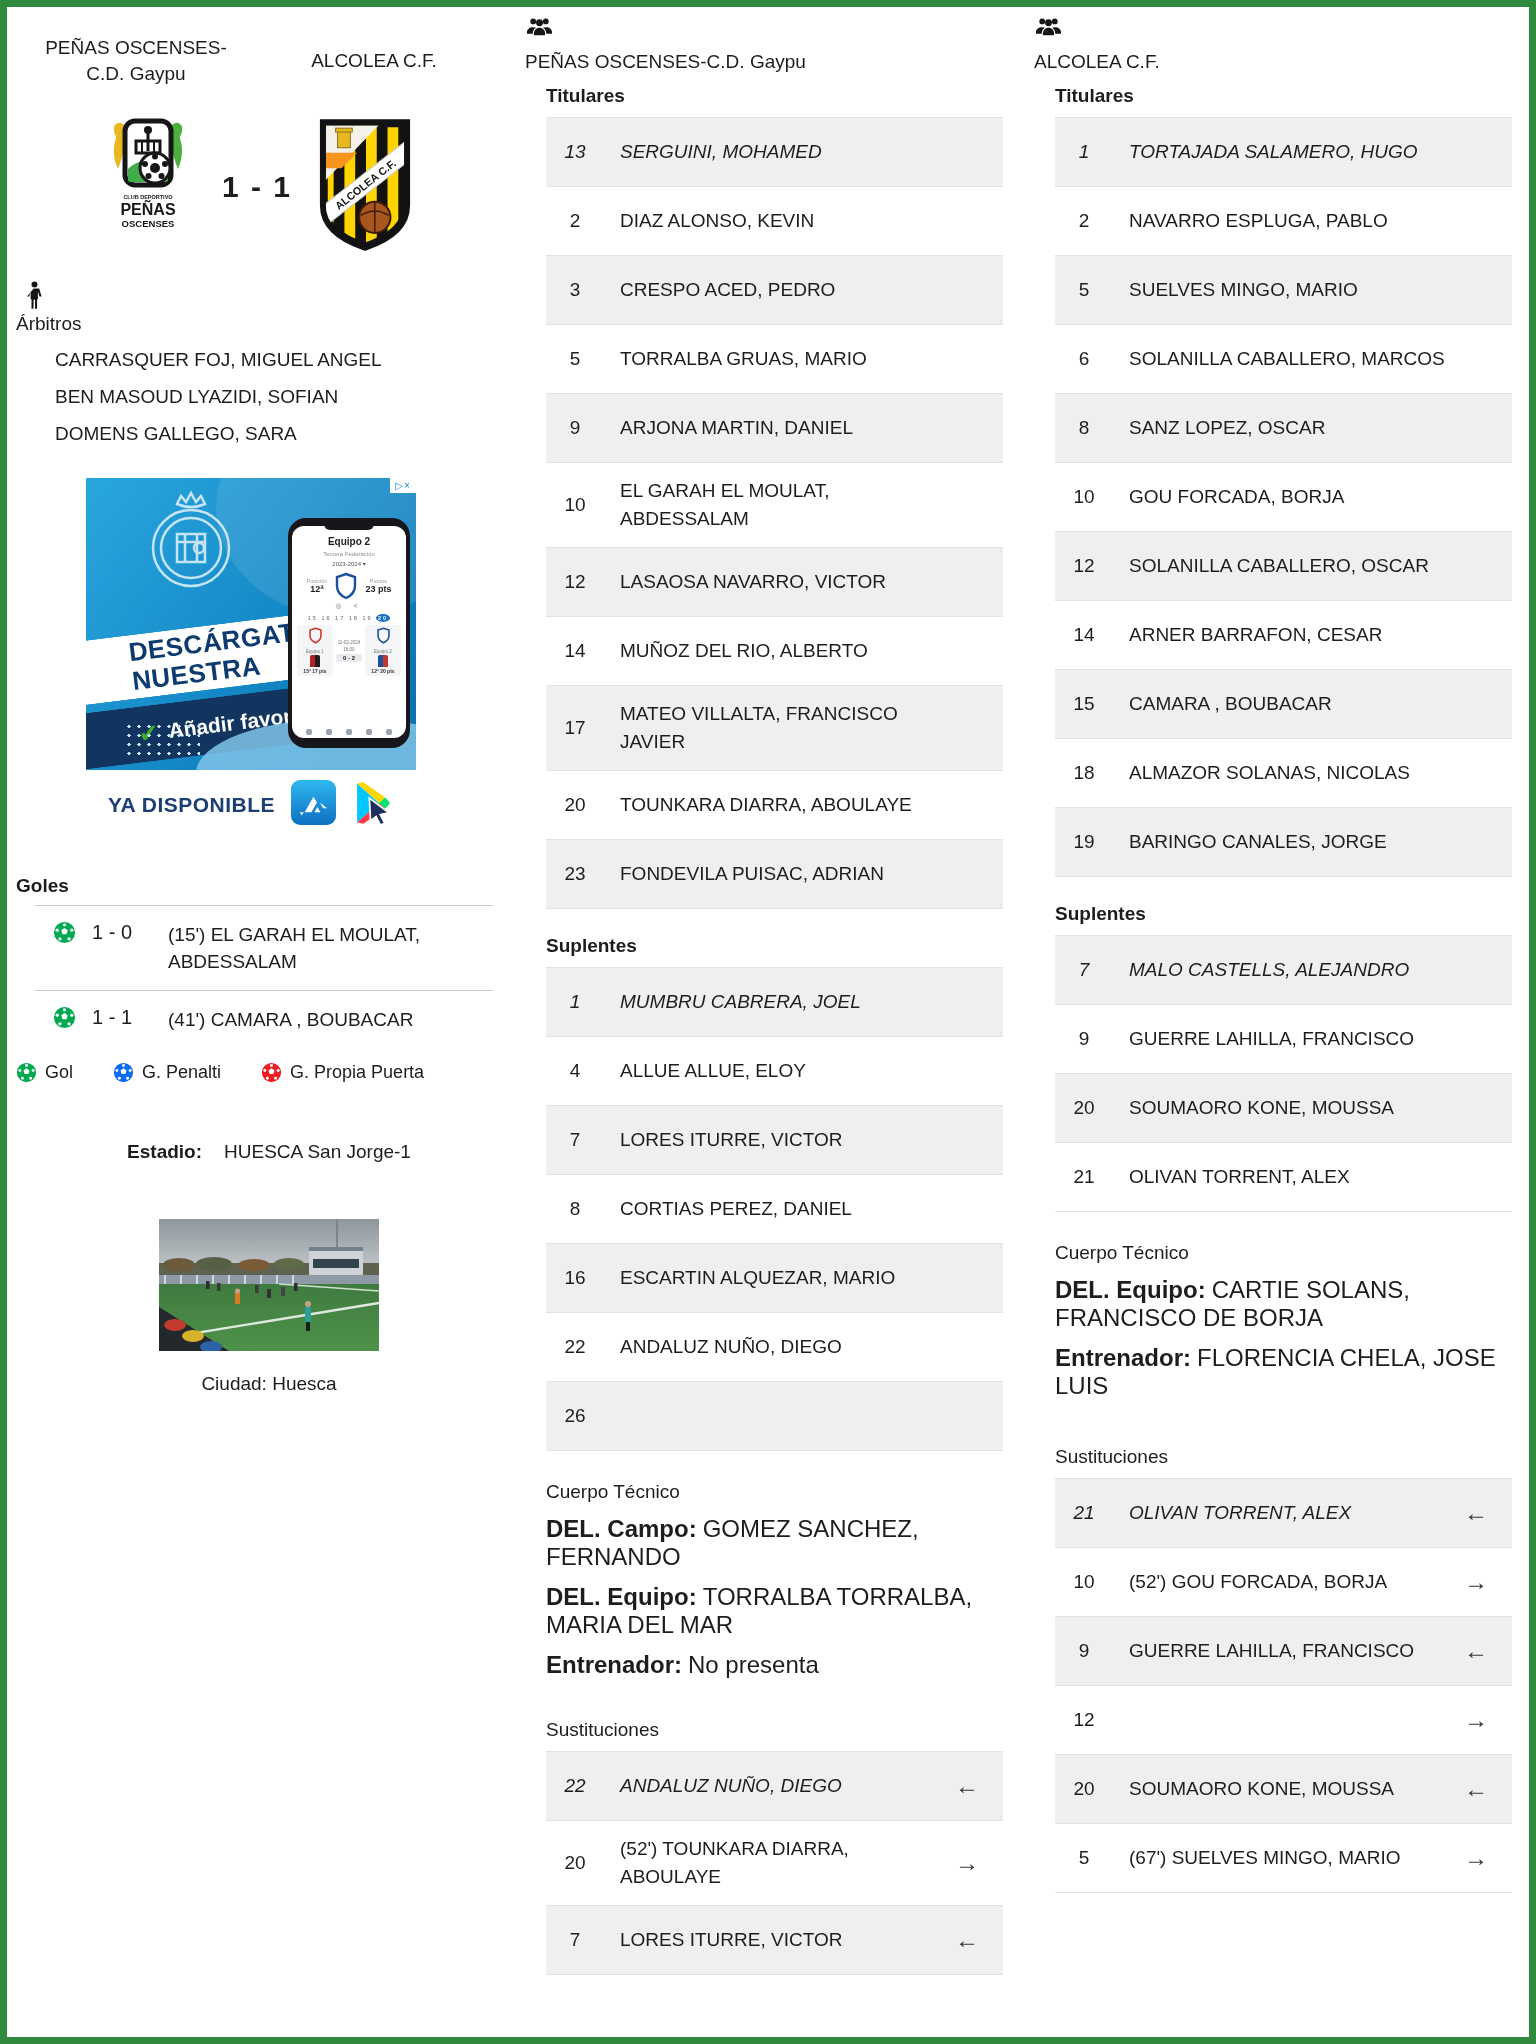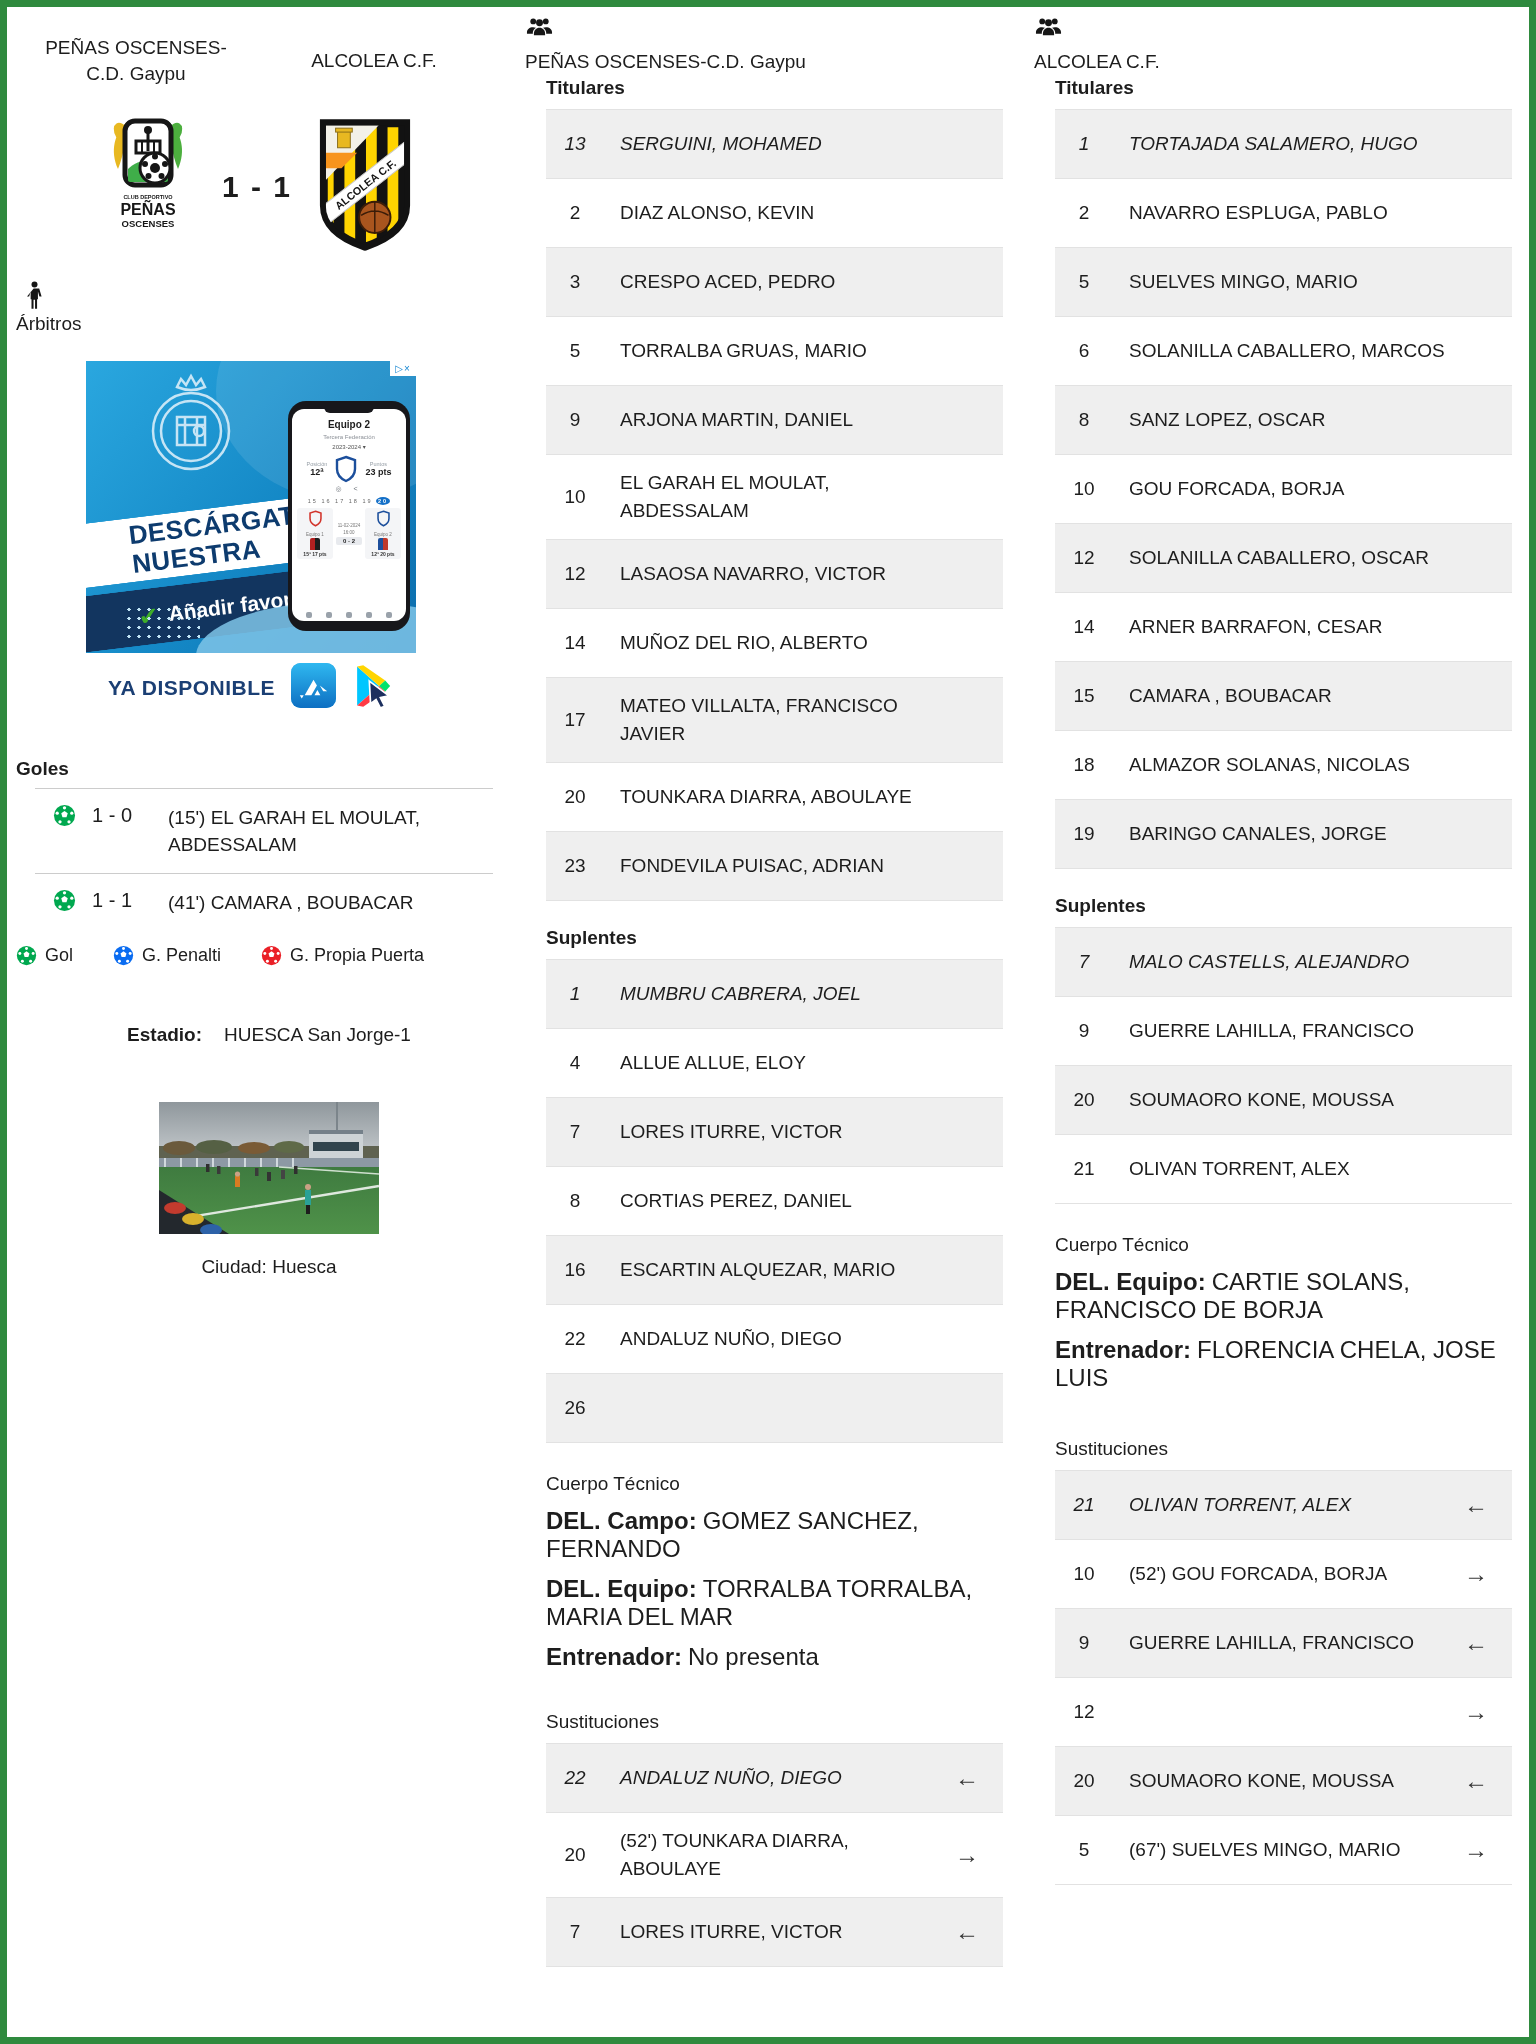--- a/index.html
+++ b/index.html
@@ -79,21 +79,21 @@
   .leg-item .ball{line-height:0;}
   
   .venue-line{margin-top:58px;text-align:center;font-size:19px;}
   .venue-line b{margin-right:22px;}
   .photo{display:block;margin:56px auto 0;}
   .city{margin-top:22px;text-align:center;font-size:19px;}
   
   .team-col{padding-top:0;}
   .people-icon{display:block;height:24px;margin:2px 0 0 1px;}
   .team-title{font-size:19px;font-weight:normal;margin:10px 0 0 0;}
-  .sec-h{font-size:19px;margin:4px 0 10px 21px;}
+  .sec-h{font-size:19px;margin:12px 0 10px 21px;}
   .sec-h.bold{font-weight:bold;}
   .sec-h.plain{font-weight:normal;margin-top:30px;}
   .sec-h.sp{margin-top:26px;}
   ul.roster{list-style:none;margin:0 0 0 21px;padding:0;width:457px;}
   .roster-row{display:flex;align-items:center;min-height:68px;border-bottom:1px solid #e2e2e2;background:#fff;}
   ul.roster li:first-of-type{border-top:1px solid #e2e2e2;font-style:italic;}
   ul.roster li:nth-of-type(odd){background:#efefef;}
   .num{width:58px;text-align:center;font-size:19px;flex:none;}
   .nm{width:328px;flex:none;padding:14px 16px;font-size:19px;line-height:28px;box-sizing:content-box;}
   ul.subs .nm{width:300px;padding-right:6px;}
@@ -167,20 +167,26 @@
   </div>
 
   <div class="ref-block">
     <span class="ref-icon">
       <svg viewBox="0 0 14 28" width="15" height="30" fill="#161616">
         <circle cx="7" cy="3.2" r="2.8"></circle>
         <path d="M4.4 7 h5.2 l2.2 7.5 h-2 l-1.4 -4.6 v7.1 h-0.8 v9 h-1.9 v-8.5 h-1.4 v8.5 H2.4 v-9 h-0.8 v-7.1 L0.2 14.5 h-2z" transform="translate(1.8 0)"></path>
       </svg>
     </span>
     <div class="ref-h">Árbitros</div>
+    <div class="ref-names">
+
+    <div>CARRASQUER FOJ, MIGUEL ANGEL</div>
+        <div>BEN MASOUD LYAZIDI, SOFIAN</div>
+        <div>DOMENS GALLEGO, SARA</div>
+      </div>
   </div>
 
   <div class="ad-wrap">
     <div class="ad-circle"></div>
     <span class="ad-crest">
       <svg viewBox="0 0 100 110" width="100" height="110" fill="none" stroke="#cfe9f7" stroke-width="2.5">
         <circle cx="50" cy="62" r="38"></circle>
         <circle cx="50" cy="62" r="30"></circle>
         <path d="M36 18 l4 -8 5 6 5 -9 5 9 5 -6 4 8 q-14 6 -28 0z"></path>
         <rect x="36" y="48" width="28" height="28"></rect>

